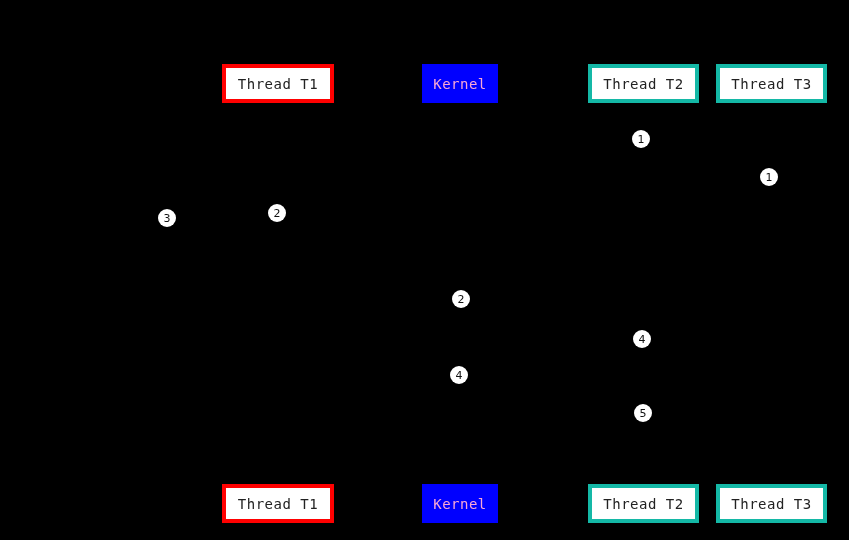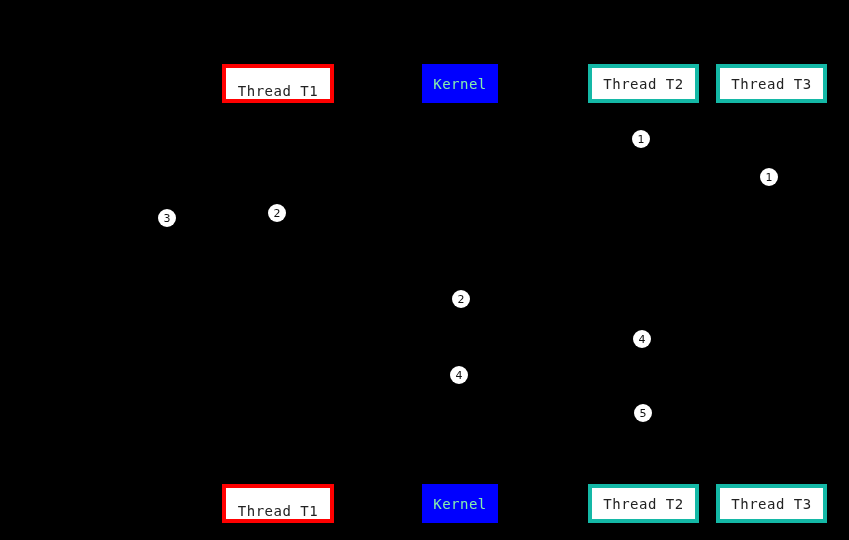--- a/index.html
+++ b/index.html
@@ -28,30 +28,29 @@
     font-family: "DejaVu Sans Mono", "Liberation Mono", monospace;
     font-size: 14px;
     letter-spacing: 0.5px;
     white-space: nowrap;
     color: #222222;
     height: 39px;
   }
   .participant.red {
     border: 4px solid #ff0000;
     color: #222222;
-    align-items: flex-end;
   }
   .participant.blue-outline {
     border: 4px solid #14b8a6;
     color: #222222;
   }
   .participant.blue-fill {
     border: 0;
     background: #0000ff;
-    color: #86efac;
+    color: #f9a8d4;
   }
 
   
   .lifeline {
     position: absolute;
     width: 1px;
     background: #000000;
     top: 103px;
     height: 381px;
   }

